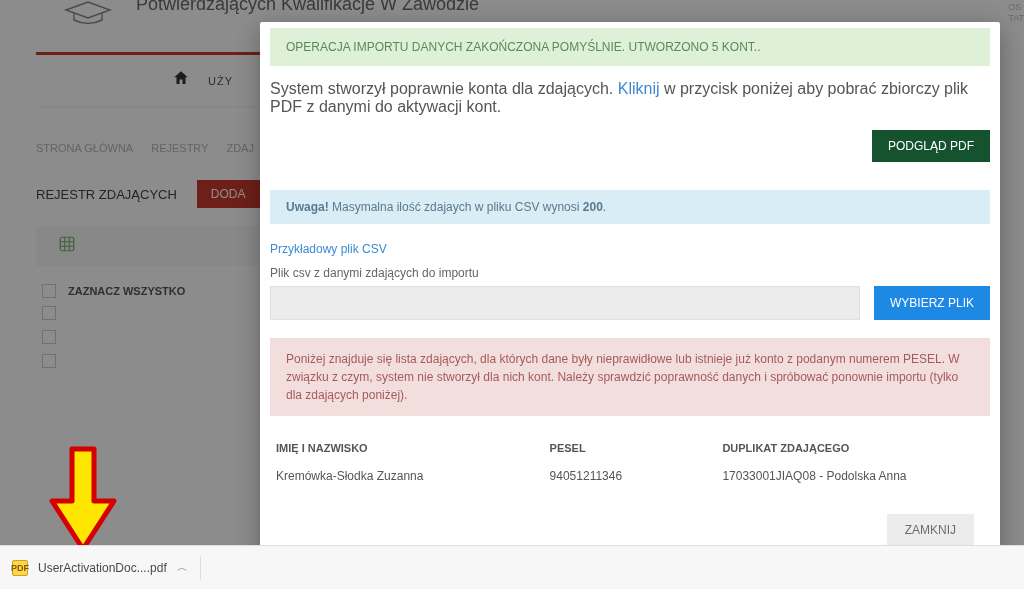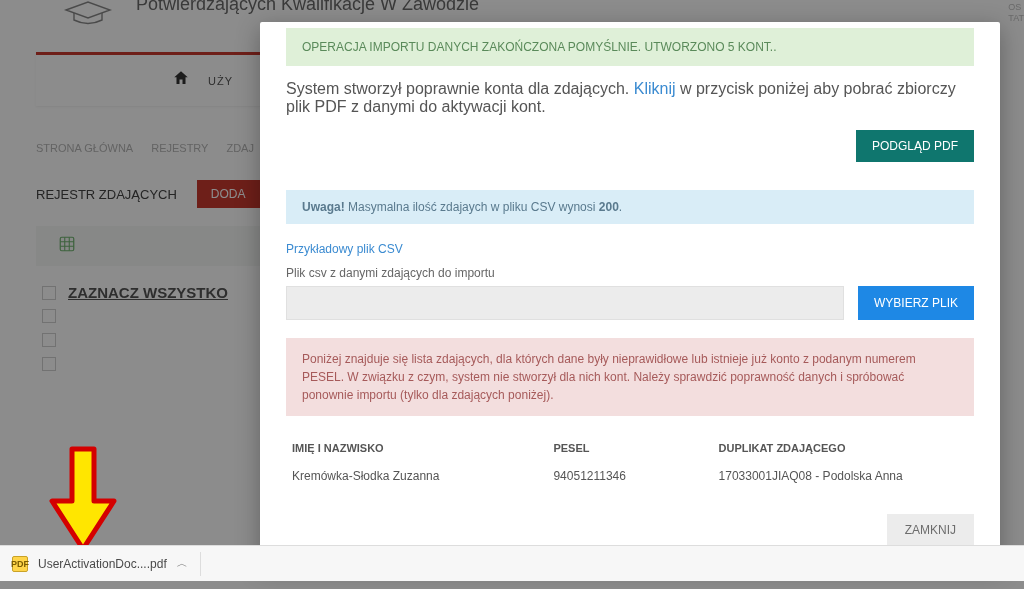--- a/index.html
+++ b/index.html
@@ -74,33 +74,33 @@
     border-radius: 2px;
     padding-bottom: 18px;
   }
   .modal-header {
     padding: 14px 20px 10px 20px;
     display:flex; justify-content:space-between; align-items:flex-start;
     color:#666;
     font-size:13px;
   }
   .close-x { color:#bbb; font-size:16px; cursor:pointer; line-height:1; }
-  .modal-body { padding: 0 26px; }
+  .modal-body { padding: 0 10px; }
 
   .alert-success {
     background:#dff0d8;
     color:#5a8a5a;
     padding: 12px 16px;
     font-size: 12px;
     margin-top: 6px;
   }
   .desc-line { margin-top: 14px; font-size:16px; color:#555; }
   .desc-line a { color:#3b8bd1; text-decoration:none; }
   .btn-row-right { display:flex; justify-content:flex-end; margin-top:14px;}
-  .btn-red { background:#0f766e; color:#fff; padding:9px 16px; font-size:12px; border:none; cursor:pointer;}
+  .btn-red { background:#14532d; color:#fff; padding:9px 16px; font-size:12px; border:none; cursor:pointer;}
   .alert-info {
     background:#d9edf7;
     color:#5a7a8e;
     padding: 10px 16px;
     font-size: 12px;
     margin-top: 28px;
   }
   .link-sample { display:inline-block; margin-top:18px; color:#3b8bd1; font-size:12px; text-decoration:none;}
   .field-label { margin-top:10px; font-size:12px; color:#666;}
   .field-row { display:flex; gap:14px; margin-top:6px; align-items:flex-end;}
@@ -116,22 +116,22 @@
   }
   table.err { width:100%; border-collapse:collapse; margin-top:18px; font-size:12px;}
   table.err th { text-align:left; font-weight:700; color:#555; padding:8px 6px; font-size:11px;}
   table.err td { padding:7px 6px; color:#555;}
   table.err tr.alt td { background:#f7f7f7;}
   .modal-footer { display:flex; justify-content:flex-end; padding: 24px 26px 0 26px;}
   .btn-grey { background:#ececec; color:#6d6d6d; padding:9px 18px; font-size:12px; border:none; cursor:pointer;}
 
   
   .dl-bar {
-    position:absolute; left:0; right:0; bottom:8px;
-    height:36px; background:#f7f7f7; border-top:1px solid #ddd;
+    position:absolute; left:0; right:0; bottom:0;
+    height:44px; background:#f7f7f7; border-top:1px solid #ddd;
     display:flex; align-items:center;
     font-size:12px; color:#4a4a4a;
   }
   .dl-item { display:flex; align-items:center; gap:10px; padding:0 12px 0 12px; height:100%;}
   .dl-ico { width:16px; height:16px; background:#ffd54a; border:1px solid #c9a227; border-radius:2px; display:flex; align-items:center; justify-content:center; font-size:9px; color:#7a5b00; font-weight:700;}
   .dl-caret { font-size:11px; color:#777;}
   .dl-sep { width:1px; height:24px; background:#ddd;}
 
   
   .arrow-annot {
@@ -178,21 +178,21 @@
     <div class="bg-row">
       <span class="ico-sm">
         <svg width="18" height="18" viewBox="0 0 24 24">
             <rect x="3" y="3" width="18" height="18" rx="2" fill="none" stroke="#6fb36f" stroke-width="1.6"></rect>
             <path stroke="#6fb36f" stroke-width="1.4" d="M3 9h18M3 15h18M9 3v18M15 3v18"></path>
           </svg>
       </span>
     </div>
     <div class="bg-check-row">
       <div class="chk"></div>
-      <span style="font-size:15px; font-weight:600; color:#555;text-decoration:underline;">ZAZNACZ WSZYSTKO</span>
+      <span style="font-size:11px; font-weight:600; color:#555;">ZAZNACZ WSZYSTKO</span>
     </div>
     <div class="bg-chk-col">
       <div class="chk"></div>
       <div class="chk"></div>
       <div class="chk"></div>
     </div>
   </div>
 </div>
 
 <div class="overlay"></div>

